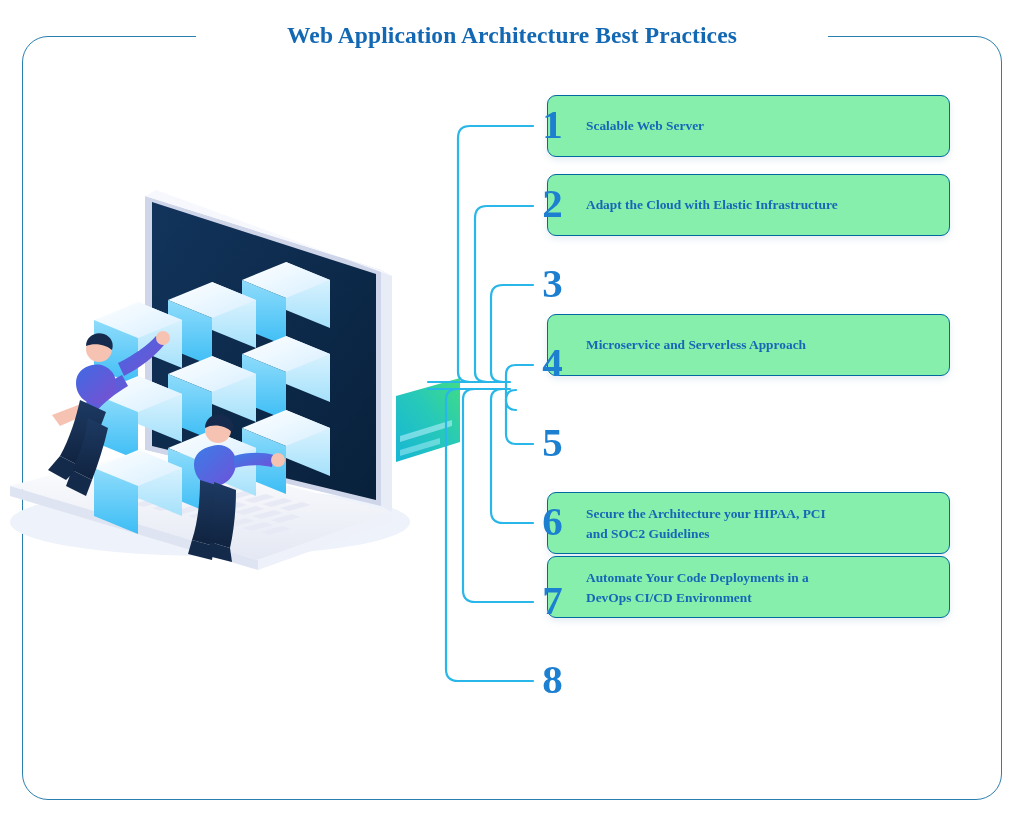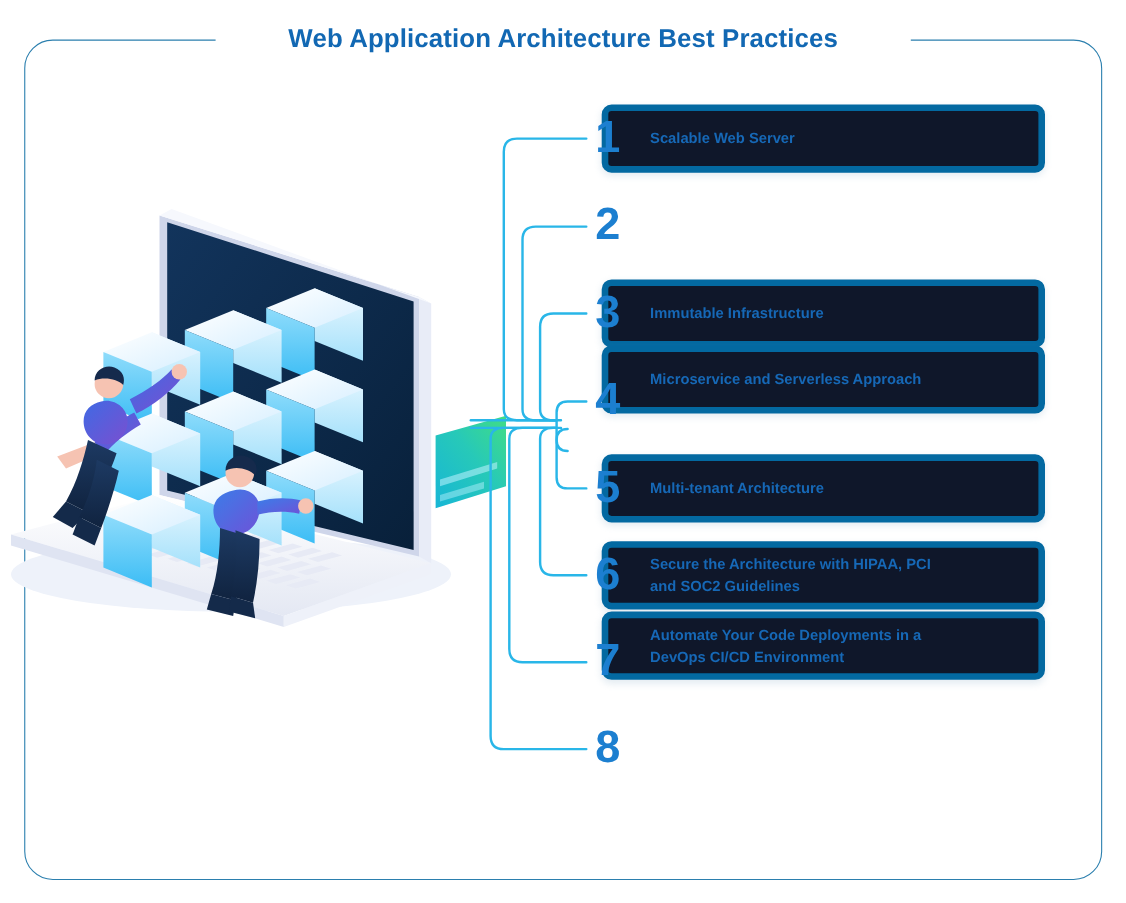--- a/index.html
+++ b/index.html
@@ -2,21 +2,21 @@
 <html><head>
 <meta charset="utf-8">
 <style>
   html,body{margin:0;padding:0;}
   body{
     width:1024px;height:821px;overflow:hidden;
     background:#ffffff;
     font-family:"Liberation Sans", sans-serif;
     position:relative;
   }
-  #stage{position:absolute;inset:0;width:1024px;height:584px;}
+  #stage{position:absolute;inset:0;width:1024px;height:584px;font-family:Liberation Serif, serif;}
 
   
   .frame{
     position:absolute;left:22px;top:36px;width:980px;height:764px;
     border:1.6px solid #2b7fae;border-radius:26px;box-sizing:border-box;
   }
   .frame-mask{
     position:absolute;left:196px;top:22px;width:632px;height:30px;
     background:#ffffff;
   }
@@ -25,21 +25,21 @@
   .title{
     position:absolute;left:0;top:22px;width:1024px;text-align:center;
     font-size:23.5px;font-weight:bold;color:#1268b3;letter-spacing:.1px;
     white-space:nowrap;
   }
 
   
   .cards{position:absolute;left:0;top:0;width:1024px;height:821px;}
   .card{
     position:absolute;left:547px;width:403px;height:62px;
-    background:#0f172a;border:6px solid #0369a1;border-radius:9px;
+    background:#86efac;border:1px solid #0369a1;border-radius:9px;
     box-shadow:0 3px 7px rgba(120,160,190,.20);
     box-sizing:border-box;
   }
   .card-label{
     position:absolute;left:38px;top:50%;transform:translateY(-50%);
     width:350px;
     font-size:13.4px;font-weight:bold;color:#1668b6;line-height:19.5px;
     white-space:pre-line;
   }
   .num{
@@ -269,39 +269,36 @@
     </svg>
   </div>
 
   <div class="cards">
 
     <div class="card" style="top:95px">
       <div class="card-label">Scalable Web Server</div>
     </div>
     <div class="num" style="top:104px">1</div>
 
+    <div class="card" style="top:174px">
+      <div class="card-label">Adapt the Cloud with Elastic Infrastructure</div>
+    </div>
     <div class="num" style="top:183px">2</div>
 
-    <div class="card" style="top:254px">
-      <div class="card-label">Immutable Infrastructure</div>
-    </div>
     <div class="num" style="top:263px">3</div>
 
     <div class="card" style="top:314px">
       <div class="card-label">Microservice and Serverless Approach</div>
     </div>
     <div class="num" style="top:342px">4</div>
 
-    <div class="card" style="top:413px">
-      <div class="card-label">Multi-tenant Architecture</div>
-    </div>
     <div class="num" style="top:422px">5</div>
 
     <div class="card" style="top:492px">
-      <div class="card-label">Secure the Architecture with HIPAA, PCI
+      <div class="card-label">Secure the Architecture your HIPAA, PCI
 and SOC2 Guidelines</div>
     </div>
     <div class="num" style="top:501px">6</div>
 
     <div class="card" style="top:556px">
       <div class="card-label">Automate Your Code Deployments in a
 DevOps CI/CD Environment</div>
     </div>
     <div class="num" style="top:580px">7</div>
 

